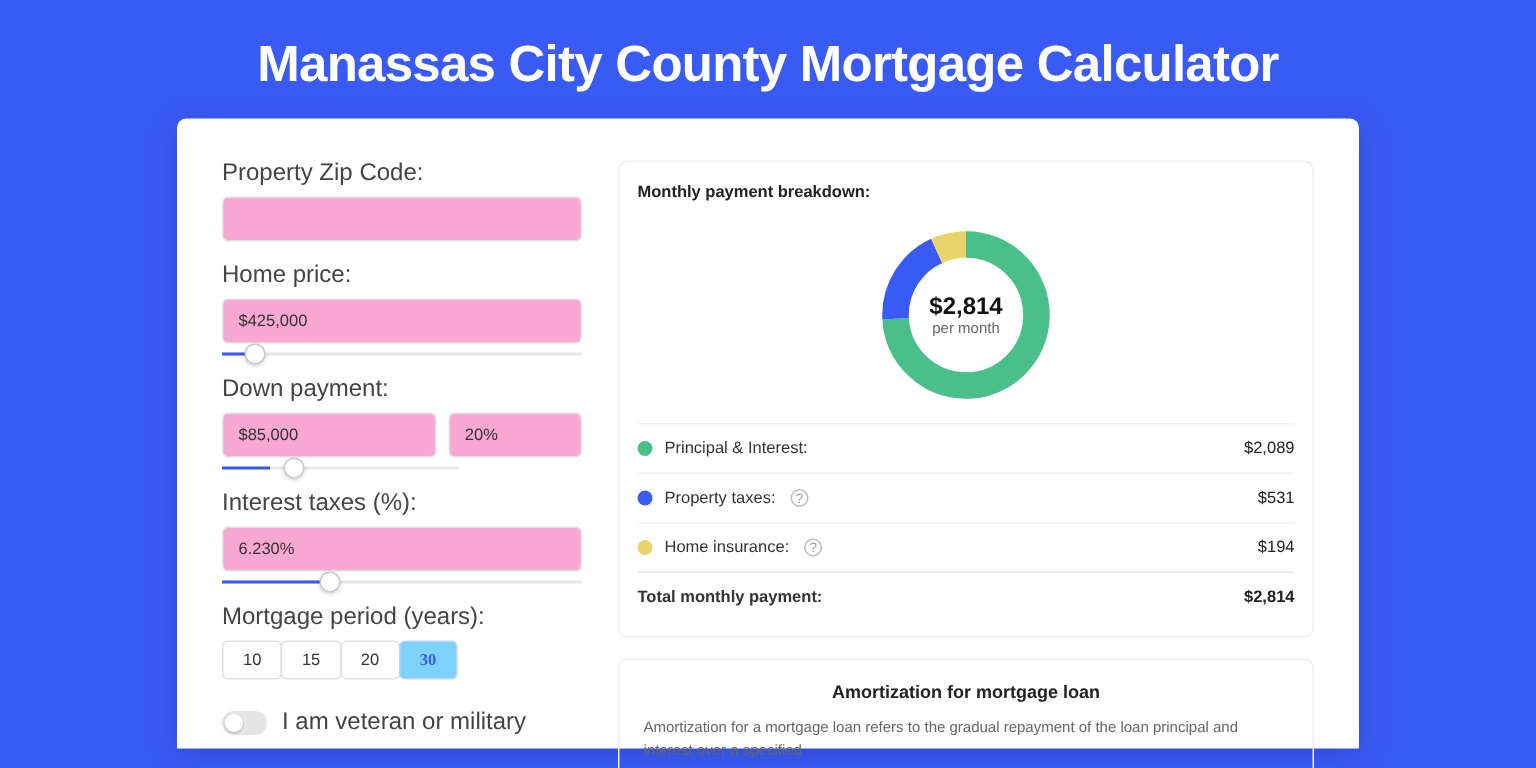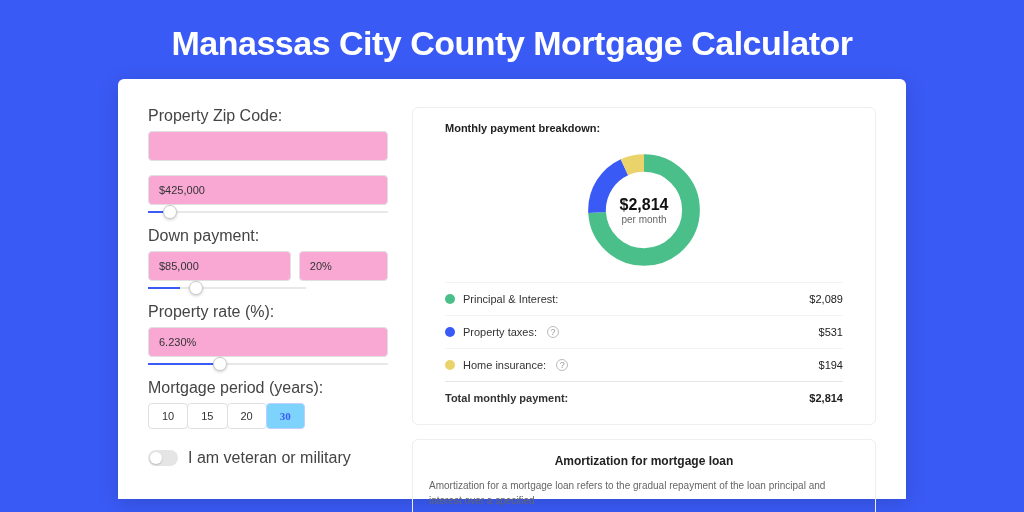--- a/index.html
+++ b/index.html
@@ -87,21 +87,21 @@
     background: #e5e5e5; position: relative;
   }
   .toggle::after {
     content:""; position:absolute; left:2px; top:2px;
     width:12px; height:12px; border-radius:50%; background:#fff;
     box-shadow: 0 1px 2px rgba(0,0,0,0.2);
   }
   .breakdown-card {
     border: 1px solid #eee;
     border-radius: 6px;
-    padding: 14px 32px 10px;
+    padding: 14px 12px 10px;
   }
   .breakdown-title { font-size: 11px; font-weight: 700; color: #222; margin-bottom: 10px;}
   .donut-wrap { display:flex; justify-content:center; padding: 4px 0 10px; }
   .donut { position: relative; width: 124px; height: 124px; }
   .donut svg { width: 124px; height: 124px; transform: rotate(-90deg); }
   .donut-center {
     position:absolute; inset:0;
     display:flex; flex-direction:column; align-items:center; justify-content:center;
   }
   .donut-val { font-weight: 800; font-size: 16px; color:#111;}
@@ -139,41 +139,42 @@
 
 <div class="card">
   <div class="left">
 
     <div class="field">
       <div class="label">Property Zip Code:</div>
       <input class="input" value="" style="">
     </div>
 
     <div class="field">
+      <div class="label">Home price:</div>
       <input class="input" value="$425,000" style="">
       <div class="slider-track">
         <div class="slider-fill" style="width:9%"></div>
         <div class="slider-thumb" style="left:9%"></div>
       </div>
     </div>
 
     <div class="field">
       <div class="label">Down payment:</div>
       <div class="row">
         <input class="input" value="$85,000" style="">
         <input class="input" value="20%" style="">
       </div>
       <div class="slider-track" style="width:66%;">
         <div class="slider-fill" style="width:20%"></div>
         <div class="slider-thumb" style="left:30%"></div>
       </div>
     </div>
 
     <div class="field">
-      <div class="label">Property rate (%):</div>
+      <div class="label">Interest taxes (%):</div>
       <input class="input" value="6.230%" style="">
       <div class="slider-track">
         <div class="slider-fill" style="width:30%"></div>
         <div class="slider-thumb" style="left:30%"></div>
       </div>
     </div>
 
     <div class="field">
       <div class="label">Mortgage period (years):</div>
       <div class="periods">

